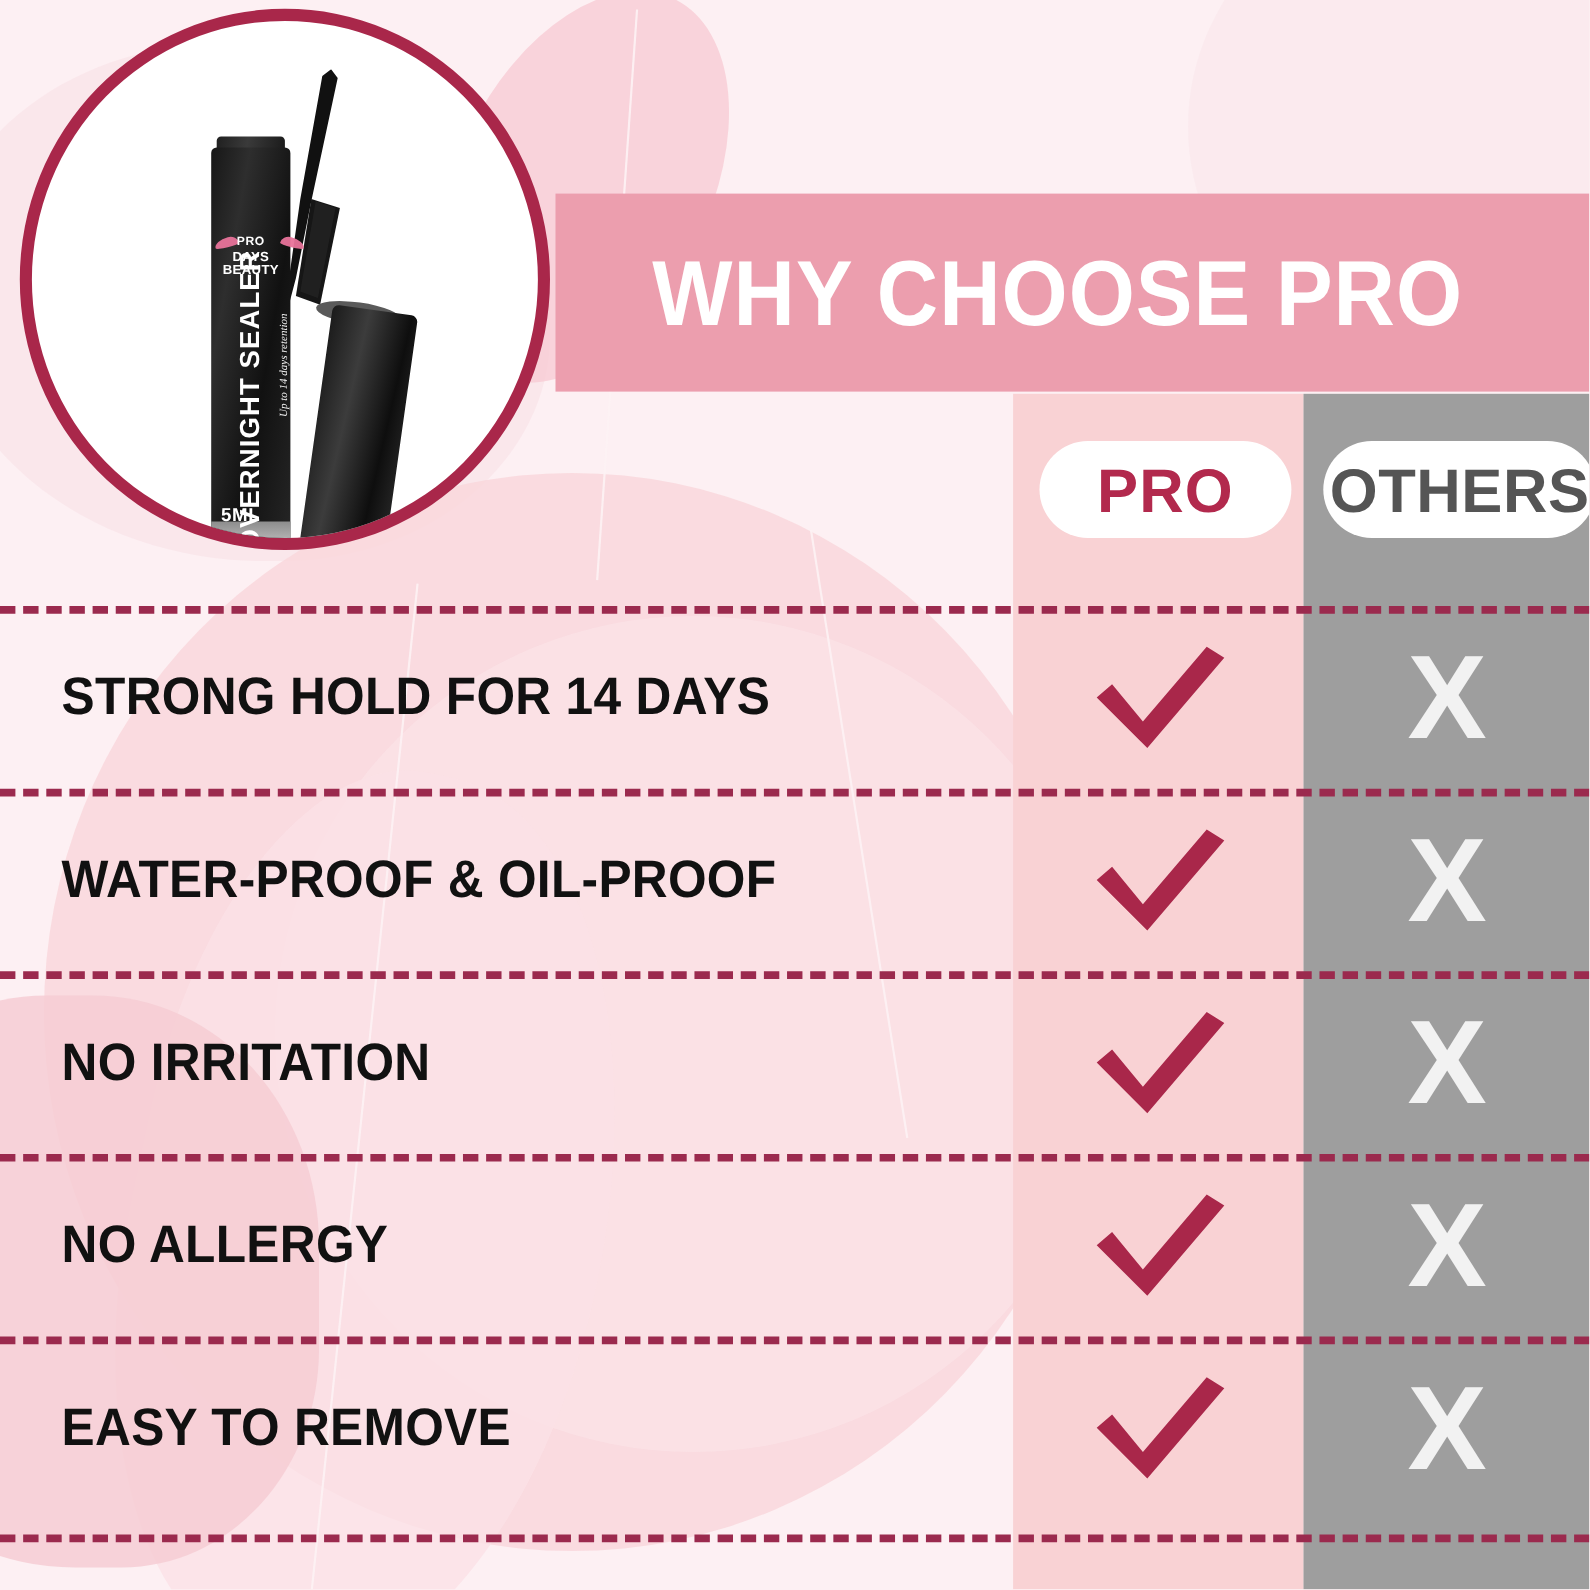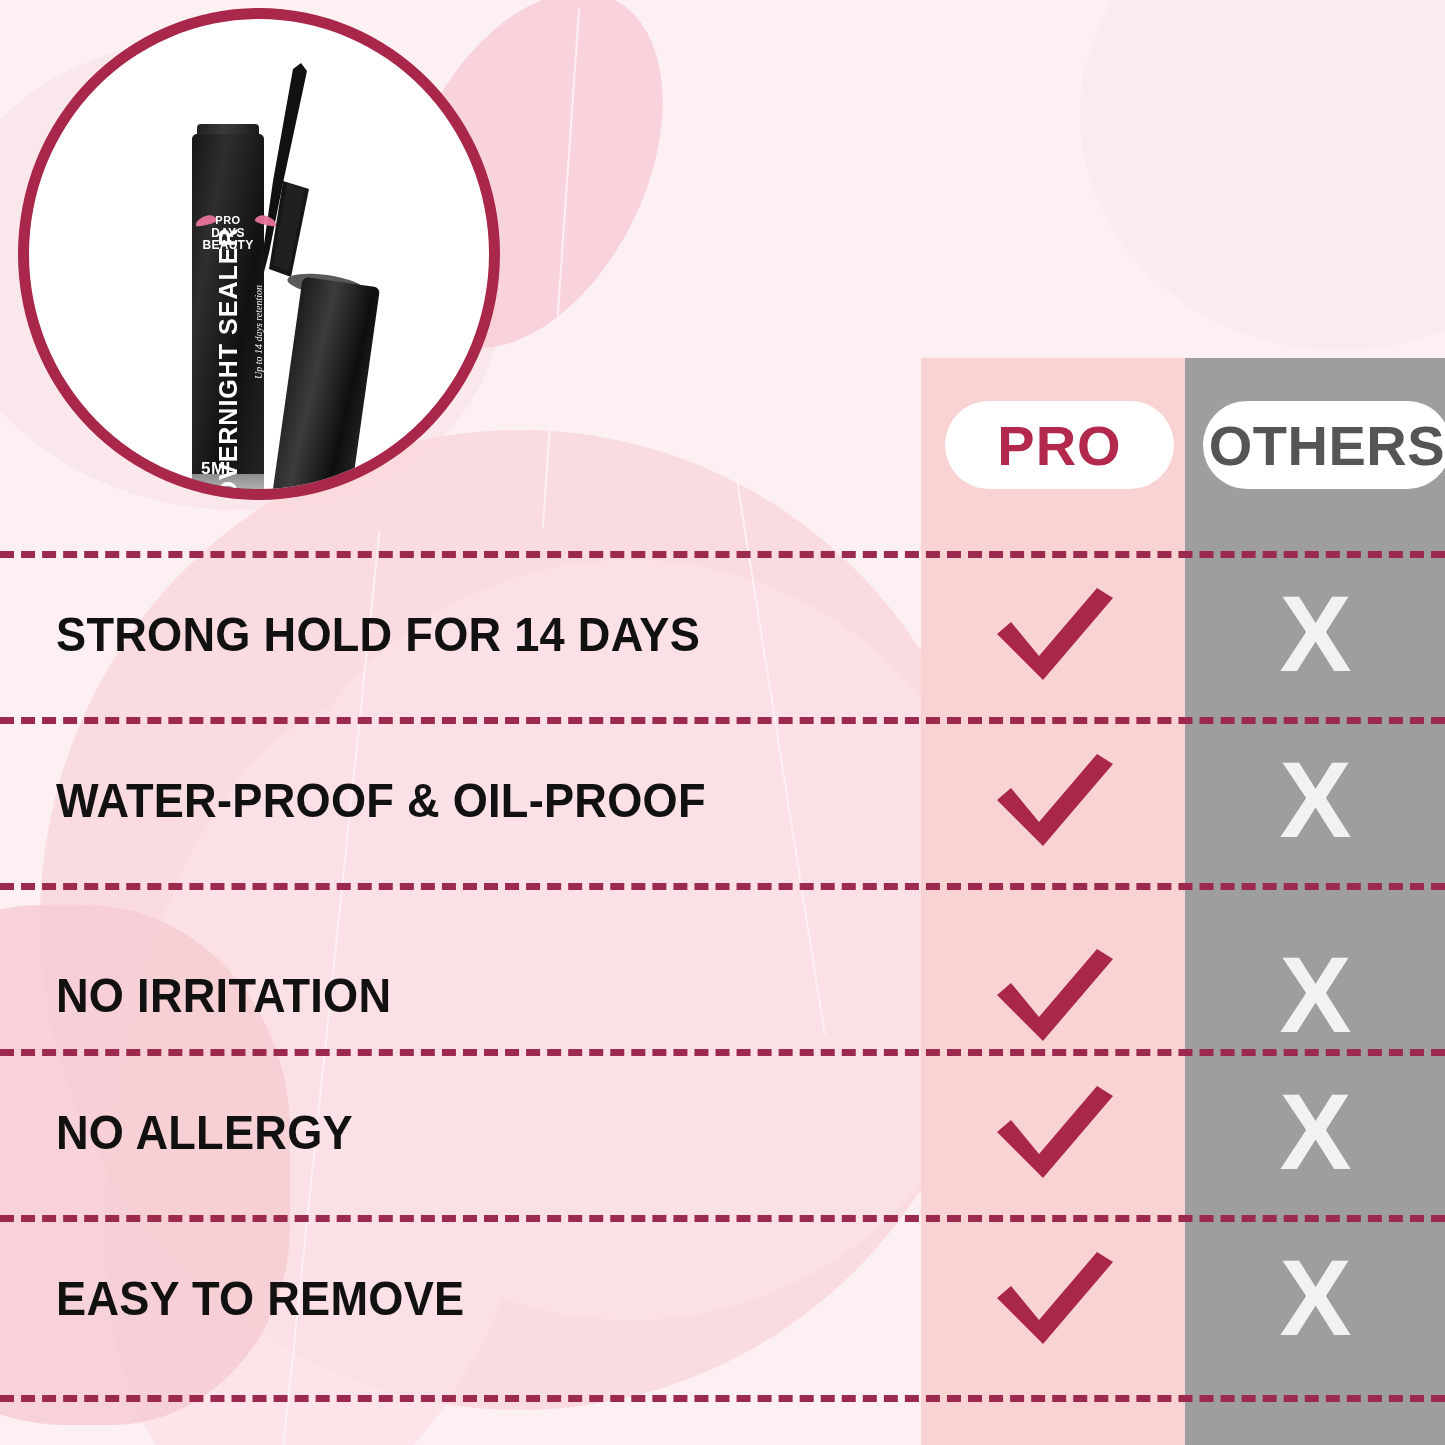--- a/index.html
+++ b/index.html
@@ -229,20 +229,23 @@
     <div class="blob blob-g"></div>
     <div class="blob blob-f"></div>
     <hr class="hairline hair-1">
     <hr class="hairline hair-2">
     <hr class="hairline hair-3">
   </div>
 
   <div class="col-pro"></div>
   <div class="col-others"></div>
 
+  <div class="banner">
+    <div class="banner-title">WHY CHOOSE PRO</div>
+  </div>
 
   <div class="product-circle">
     <div class="prod-wrap">
       <div class="circle-shadow"></div>
 
       <div class="brush">
         <svg width="96" height="230" viewBox="0 0 96 230">
           <path d="M58 0 L64 8 L40 120 L26 190 L16 228 L12 226 L20 188 L30 118 L50 6 Z" fill="#111"></path>
           <path d="M40 118 L66 126 L48 214 L26 206 Z" fill="#161616"></path>
           <path d="M44 120 L62 126 L46 208 L30 202 Z" fill="#2a2a2a" opacity=".55"></path>
@@ -306,21 +309,21 @@
       <div class="mark-check">
         <svg width="120" height="96" viewBox="0 0 120 96">
           <path d="M2 48 L16 36 L44 70 L102 2 L118 12 L48 94 Z" fill="#A9274A"></path>
         </svg>
       </div>
       <div class="mark-x">X</div>
     </div>
 
     <div class="divider" style="top:883px"></div>
 
-    <div class="row" style="top:912px">
+    <div class="row" style="top:883px">
       <div class="row-label">NO IRRITATION</div>
       <div class="mark-check">
         <svg width="120" height="96" viewBox="0 0 120 96">
           <path d="M2 48 L16 36 L44 70 L102 2 L118 12 L48 94 Z" fill="#A9274A"></path>
         </svg>
       </div>
       <div class="mark-x">X</div>
     </div>
 
     <div class="divider" style="top:1049px"></div>

